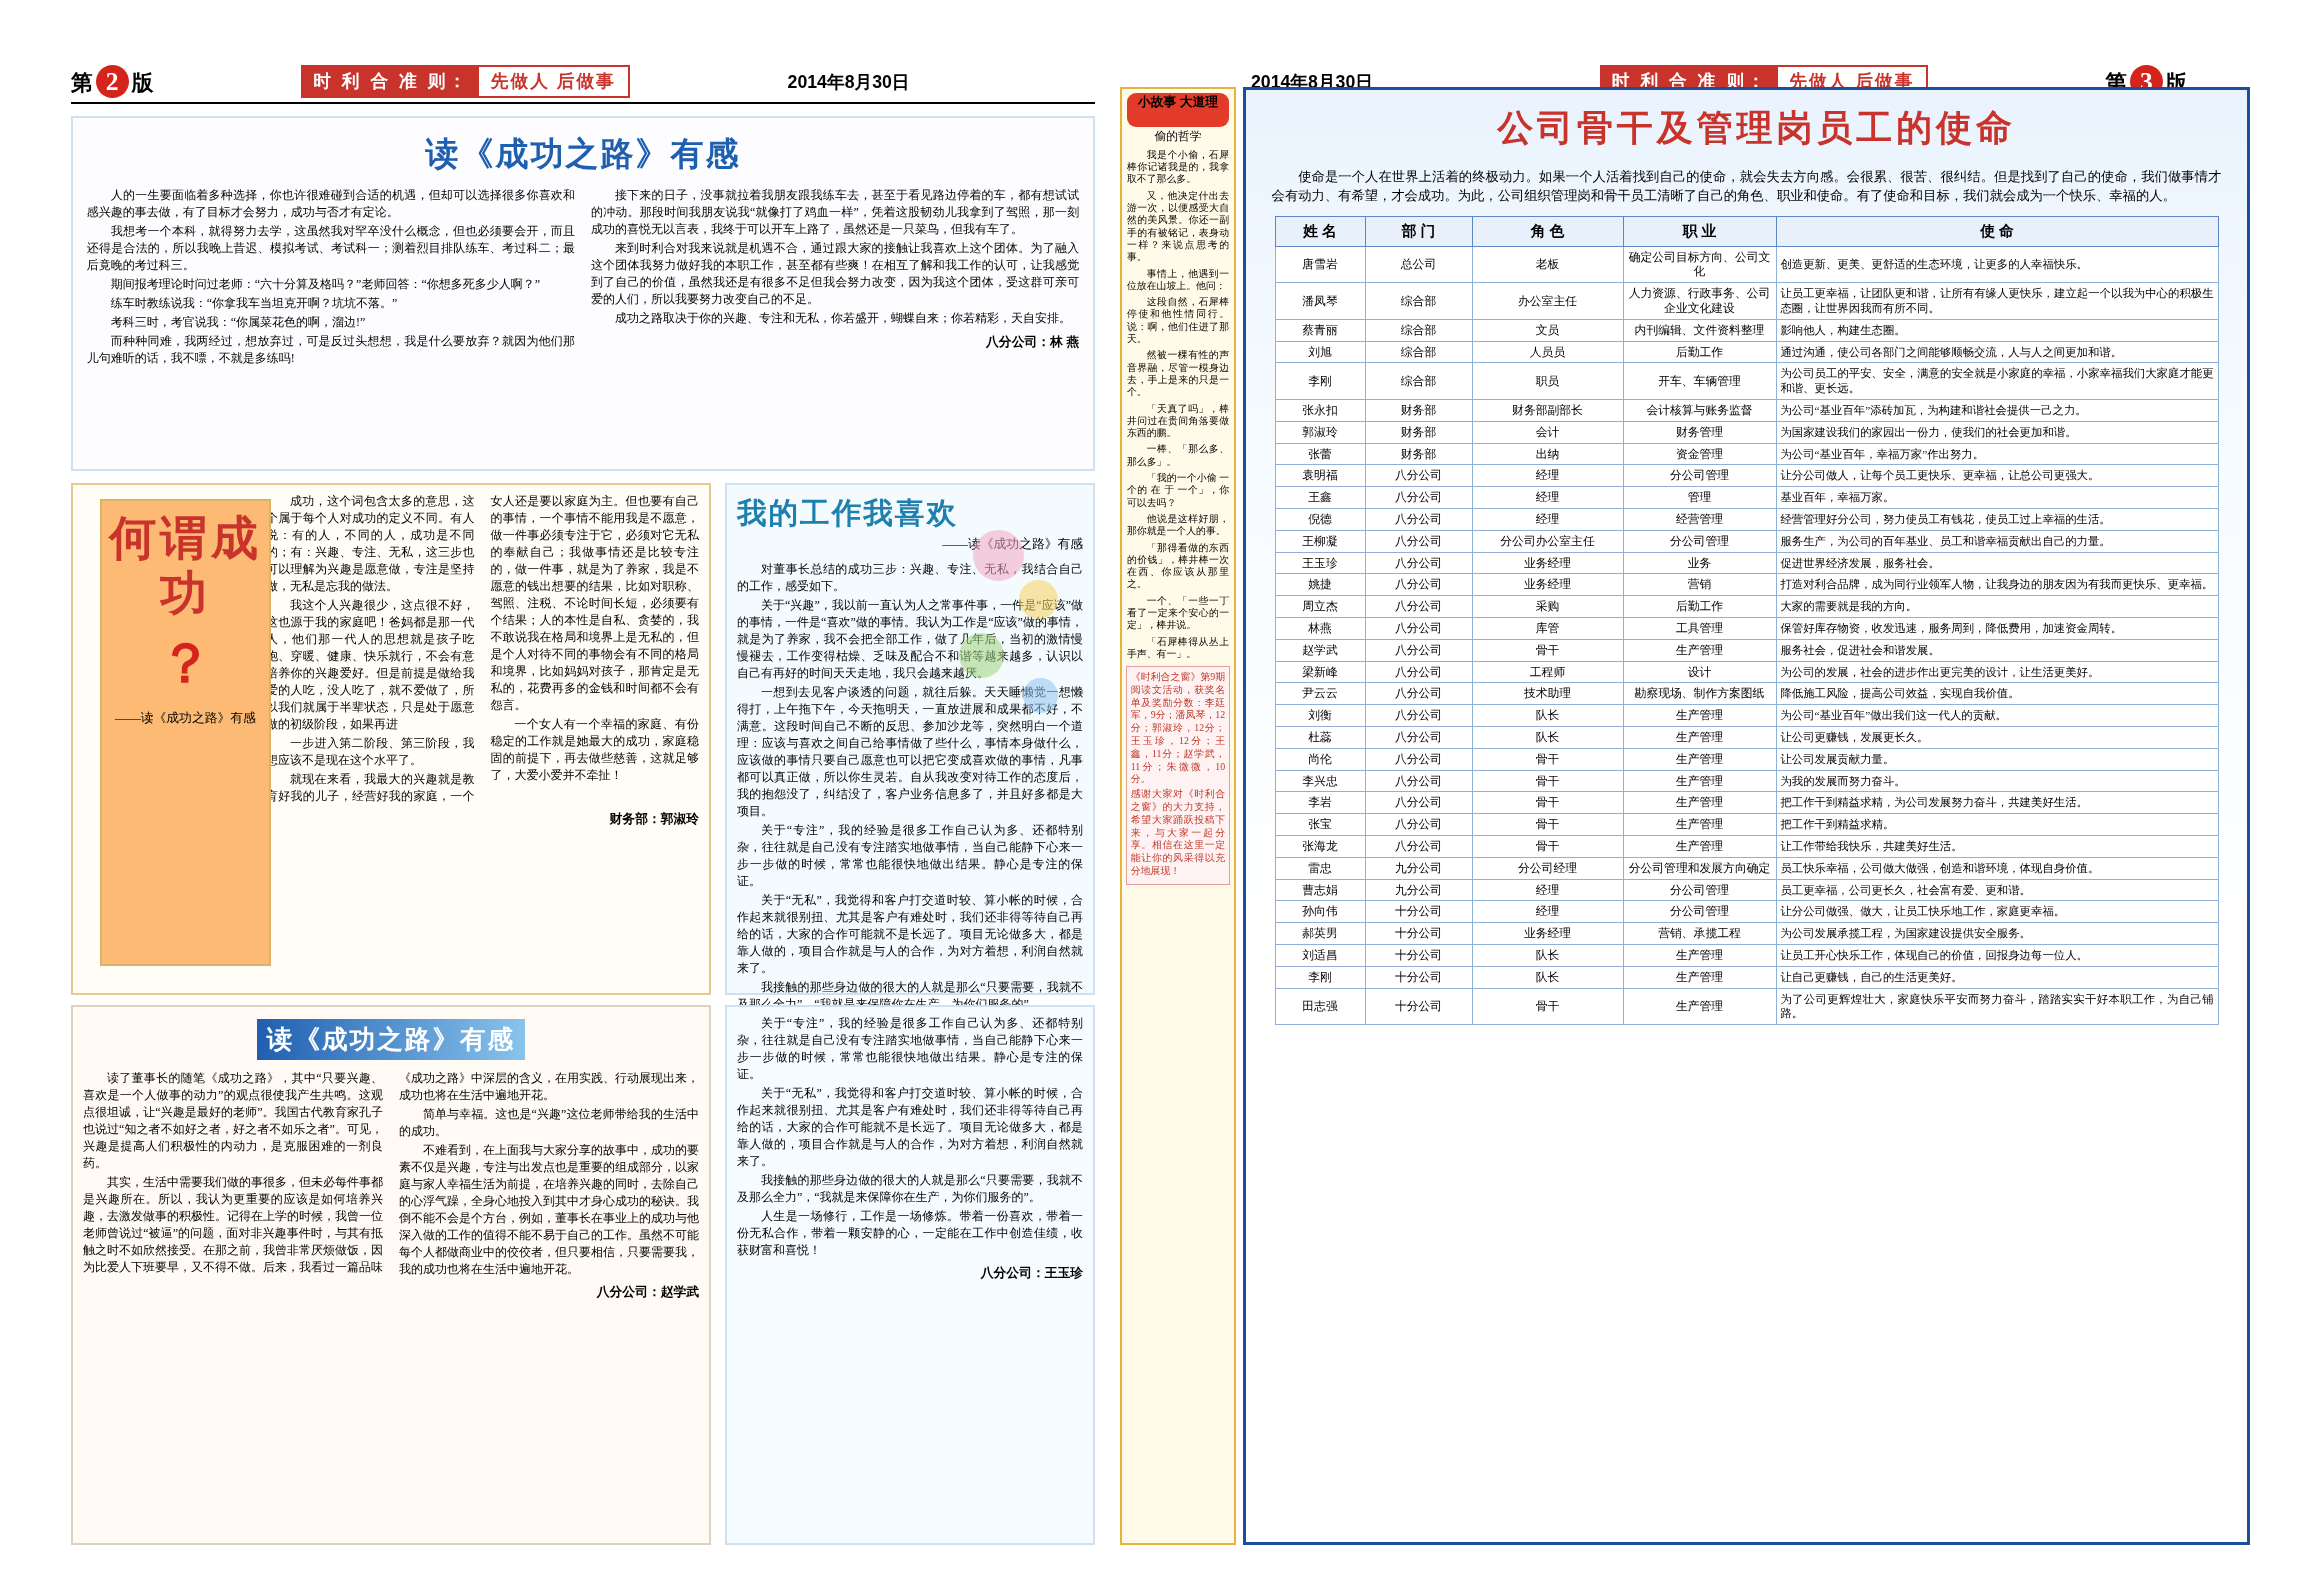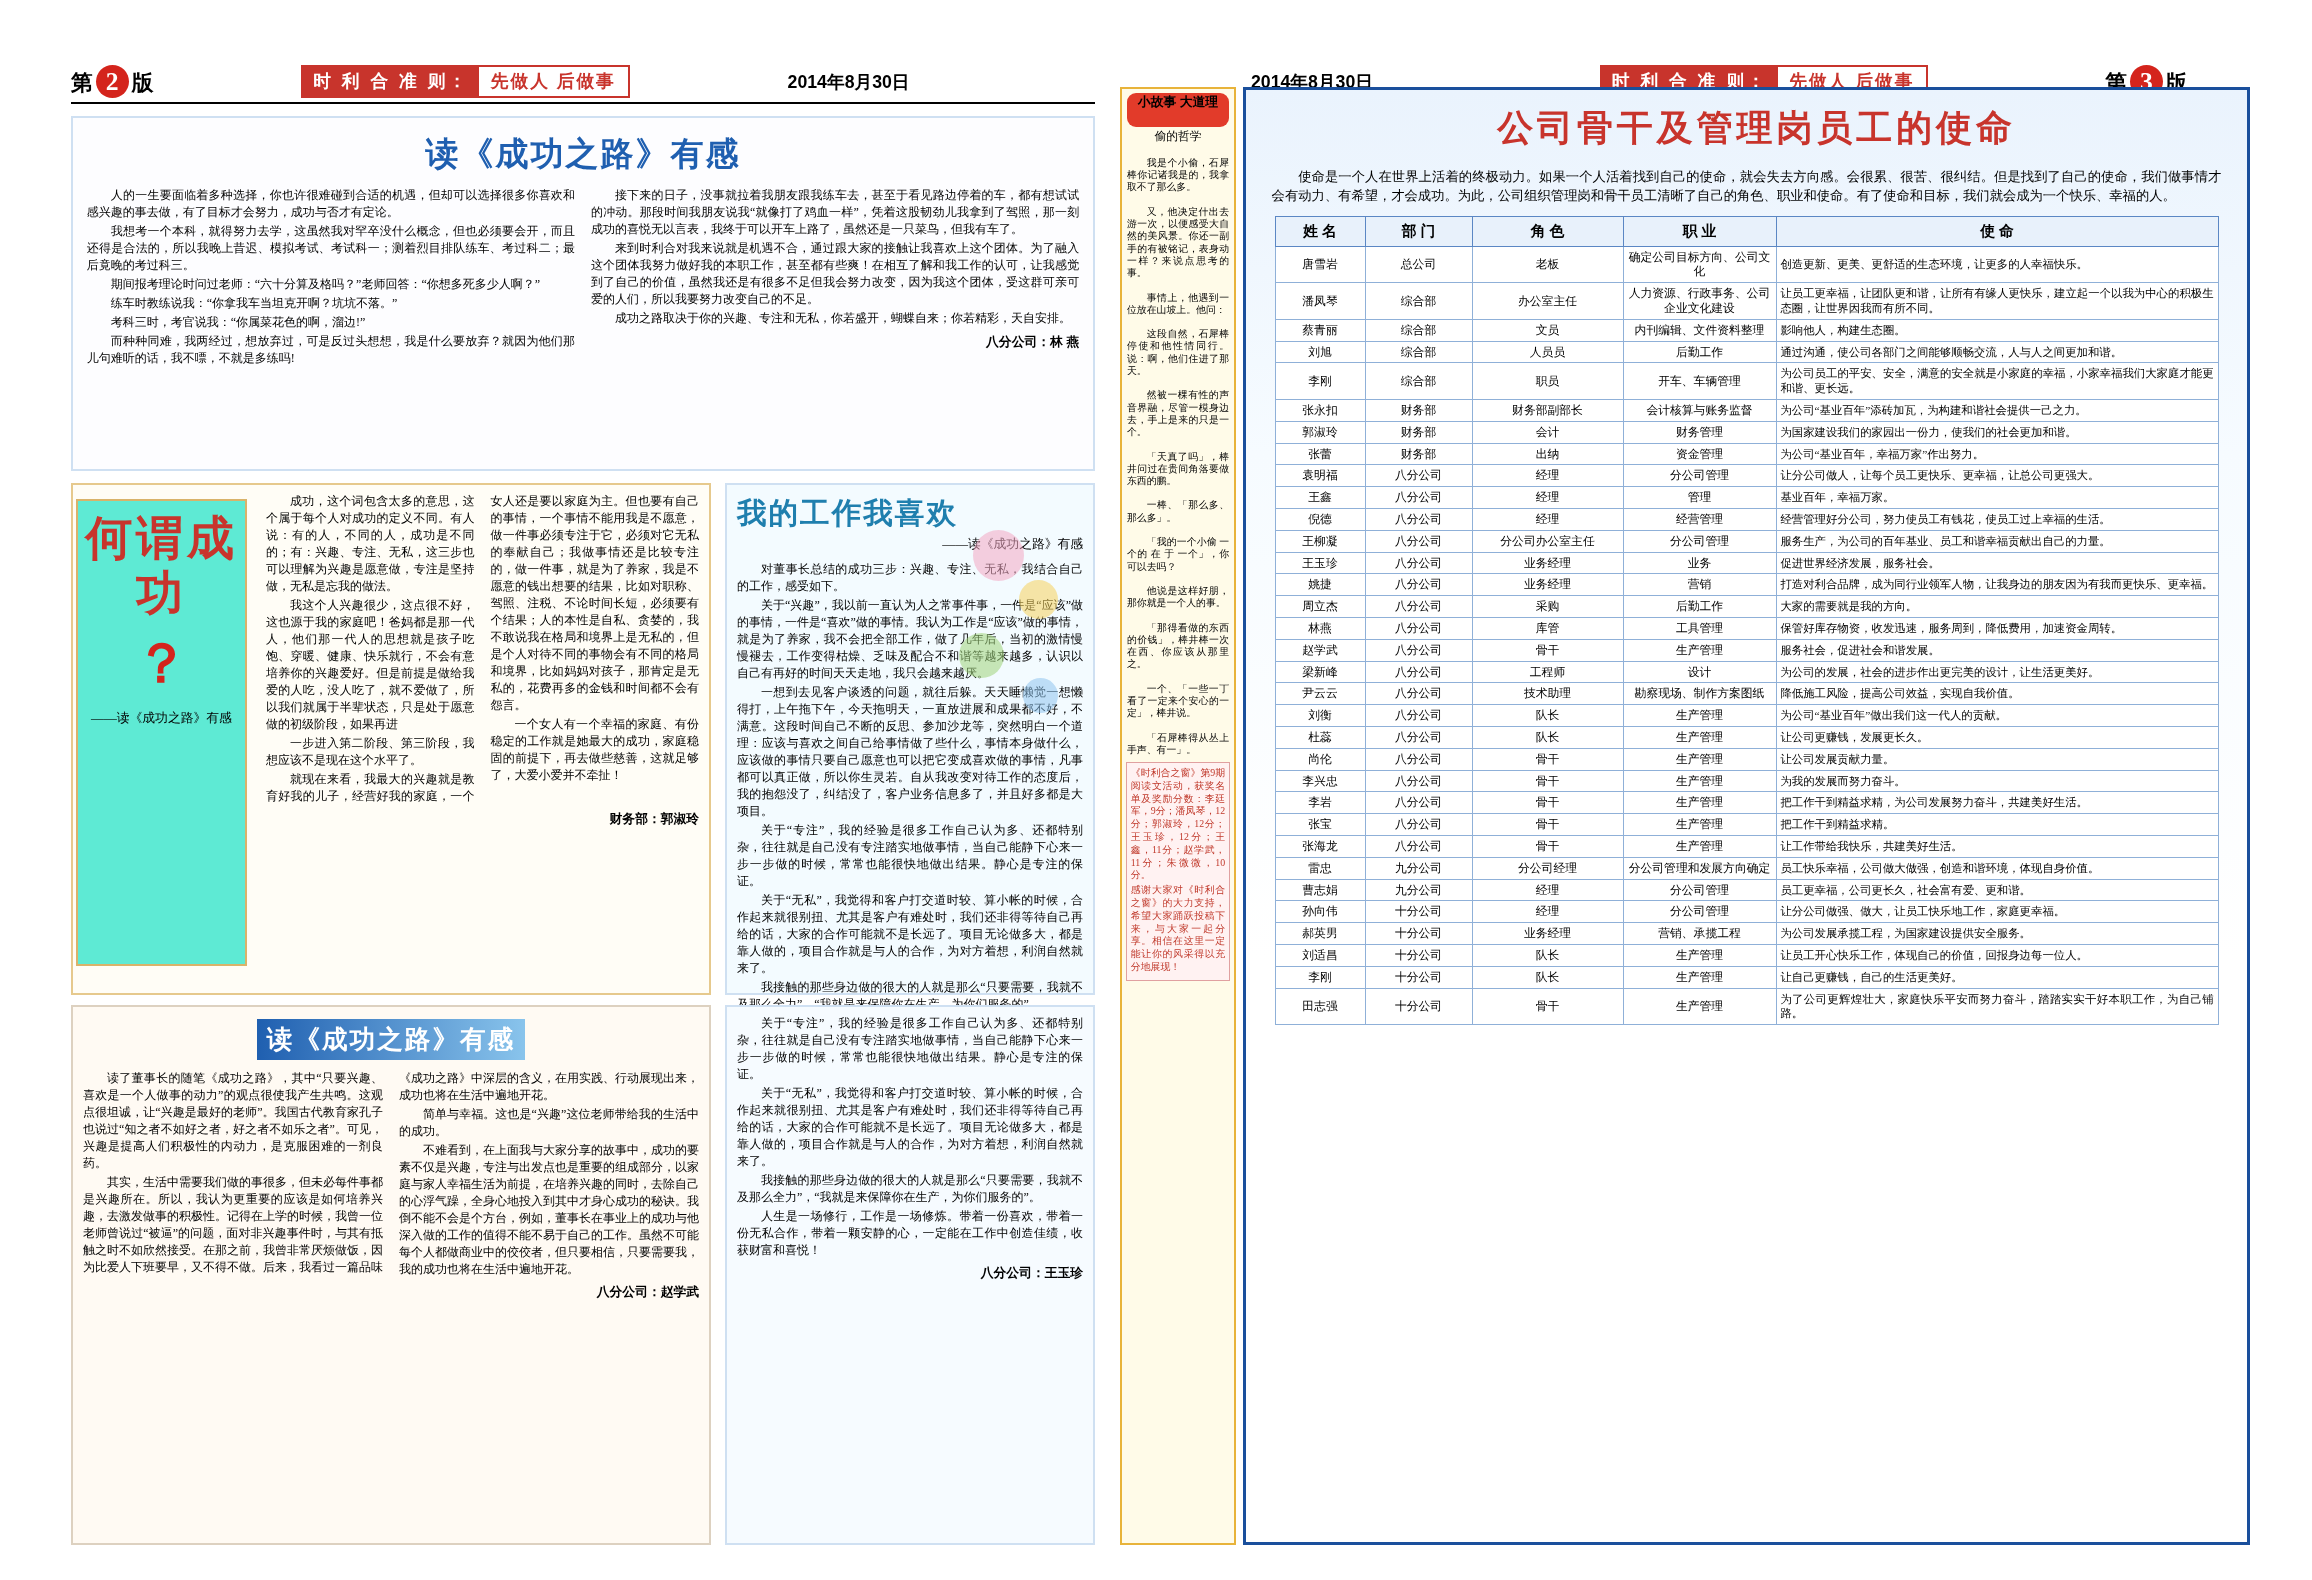--- a/index.html
+++ b/index.html
@@ -37,21 +37,21 @@
   table.roster{border-collapse:collapse;width:944px;margin:7.9px auto 0 auto;font-size:11.8px;background:#fff;}
   table.roster th{border:1px solid #5b87c4;background:#e8f1fb;font-weight:bold;font-size:14.8px;padding:4.9px 2px;font-family:"Liberation Sans",sans-serif;}
   table.roster td{border:1px solid #8fb0d8;padding:3px 3.9px;vertical-align:middle;line-height:14.8px;}
   table.roster td.c{text-align:center;}
   table.roster td.mission{text-align:justify;font-size:11.4px;}
   
   .strip{position:absolute;left:1120px;top:87px;width:116px;height:1458px;border:2px solid #e8b33a;background:#fffbe8;box-sizing:border-box;overflow:hidden;}
   .strip .sb-logo{margin:3.9px auto 2px auto;width:102px;height:33px;background:#e23b2a;color:#000000;font-size:12.8px;font-weight:bold;text-align:center;line-height:15.8px;padding-top:1px;border-radius:9px;font-family:"Liberation Sans",sans-serif;}
   .strip h4{margin:2px 3.9px;font-size:11.8px;text-align:center;font-weight:normal;}
   .strip .txt{font-size:9.9px;line-height:12.3px;margin:0 4.9px;text-align:justify;}
-  .strip .txt p{margin:12px 0 3px 0;text-indent:2em;}
+  .strip .txt p{margin:4px 0 3px 0;text-indent:2em;}
   .strip .redbox{margin:5.9px 3.9px;padding:3.9px;border:1px solid #e0a0a0;background:#fff2f2;font-size:9.9px;line-height:12.8px;color:#c0392b;text-align:justify;}
   .strip .redbox p{margin:0 0 2px 0;}
   
   .flower{position:absolute;border-radius:50%;opacity:.55;}
   
   #art-a{left:71px;top:116px;width:1024px;height:355px;border:2px solid #cfe0f2;background:#fdfdff;padding:9.9px 13.8px;}
   #art-a .h{font-size:33px;color:#1f5fb0;text-align:center;font-weight:bold;letter-spacing:2px;margin:3.9px 0 9.9px;font-family:"Liberation Serif",serif;}
   #art-a .cols{column-count:2;}
   #art-b{left:71px;top:483px;width:640px;height:512px;border:2px solid #e6c98d;background:#fffdf6;padding:7.9px 9.9px;}
   #art-b .cols{column-count:2;}
@@ -107,21 +107,21 @@
       <p>考科三时，考官说我：“你属菜花色的啊，溜边!”</p>
       <p>而种种同难，我两经过，想放弃过，可是反过头想想，我是什么要放弃？就因为他们那儿句难听的话，我不嘌，不就是多练吗!</p>
       <p>接下来的日子，没事就拉着我朋友跟我练车去，甚至于看见路边停着的车，都有想试试的冲动。那段时间我朋友说我“就像打了鸡血一样”，凭着这股韧劲儿我拿到了驾照，那一刻成功的喜悦无以言表，我终于可以开车上路了，虽然还是一只菜鸟，但我有车了。</p>
       <p>来到时利合对我来说就是机遇不合，通过跟大家的接触让我喜欢上这个团体。为了融入这个团体我努力做好我的本职工作，甚至都有些爽！在相互了解和我工作的认可，让我感觉到了自己的价值，虽然我还是有很多不足但我会努力改变，因为我这个团体，受这群可亲可爱的人们，所以我要努力改变自己的不足。</p>
       <p>成功之路取决于你的兴趣、专注和无私，你若盛开，蝴蝶自来；你若精彩，天自安排。</p>
       <div class="sig">八分公司：林 燕</div>
     </div>
   </div>
 
   <div class="art" id="art-b">
-    <div style="position:absolute;left:3px;top:13.8px;width:167px;height:463px;border:2px solid #d9b36a;background:#5eead4;">
+    <div style="position:absolute;left:27px;top:13.8px;width:167px;height:463px;border:2px solid #d9b36a;background:#fdba74;">
       <div class="calli" style="font-size:47px;line-height:55px;text-align:center;padding-top:9.9px;letter-spacing:3.9px;">何谓成功</div>
       <div class="qmark" style="text-align:center;margin-top:5.9px;">？</div>
       <div style="font-size:12.8px;text-align:center;margin-top:9.9px;line-height:17.7px;">——读《成功之路》有感</div>
     </div>
     <div style="margin-left:183px;">
       <div class="body-txt cols">
         <p>成功，这个词包含太多的意思，这个属于每个人对成功的定义不同。有人说：有的人，不同的人，成功是不同的；有：兴趣、专注、无私，这三步也可以理解为兴趣是愿意做，专注是坚持做，无私是忘我的做法。</p>
         <p>我这个人兴趣很少，这点很不好，这也源于我的家庭吧！爸妈都是那一代人，他们那一代人的思想就是孩子吃饱、穿暖、健康、快乐就行，不会有意培养你的兴趣爱好。但是前提是做给我爱的人吃，没人吃了，就不爱做了，所以我们就属于半辈状态，只是处于愿意做的初级阶段，如果再进</p>
         <p>一步进入第二阶段、第三阶段，我想应该不是现在这个水平了。</p>
         <p>就现在来看，我最大的兴趣就是教育好我的儿子，经营好我的家庭，一个女人还是要以家庭为主。但也要有自己的事情，一个事情不能用我是不愿意，做一件事必须专注于它，必须对它无私的奉献自己；我做事情还是比较专注的，做一件事，就是为了养家，我是不愿意的钱出想要的结果，比如对职称、驾照、注税、不论时间长短，必须要有个结果；人的本性是自私、贪婪的，我不敢说我在格局和境界上是无私的，但是个人对待不同的事物会有不同的格局和境界，比如妈妈对孩子，那肯定是无私的，花费再多的金钱和时间都不会有怨言。</p>

